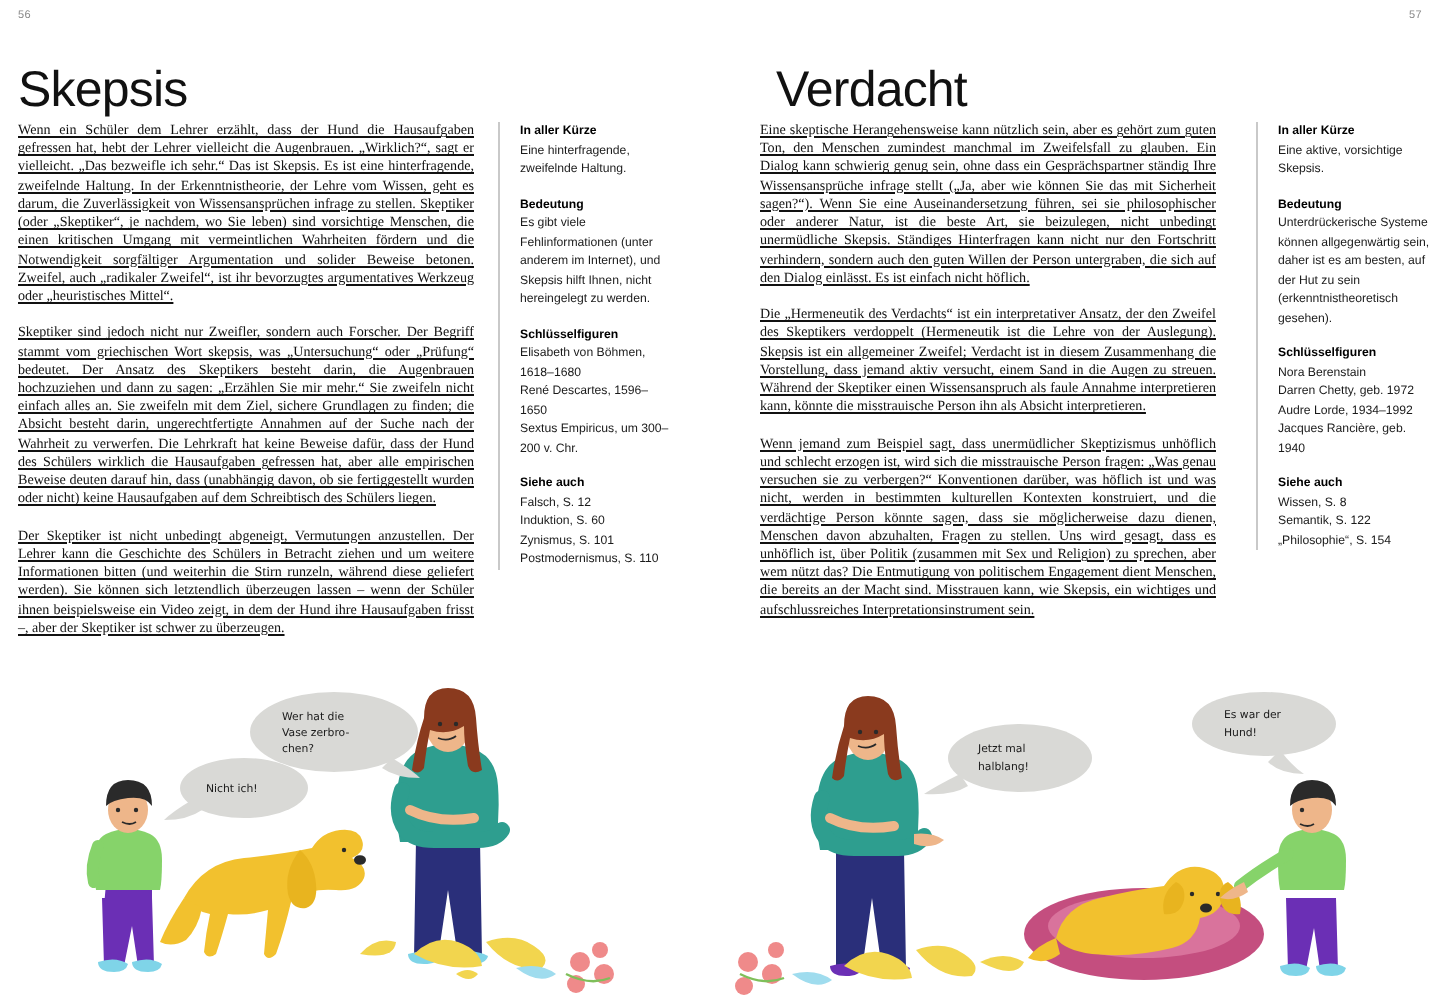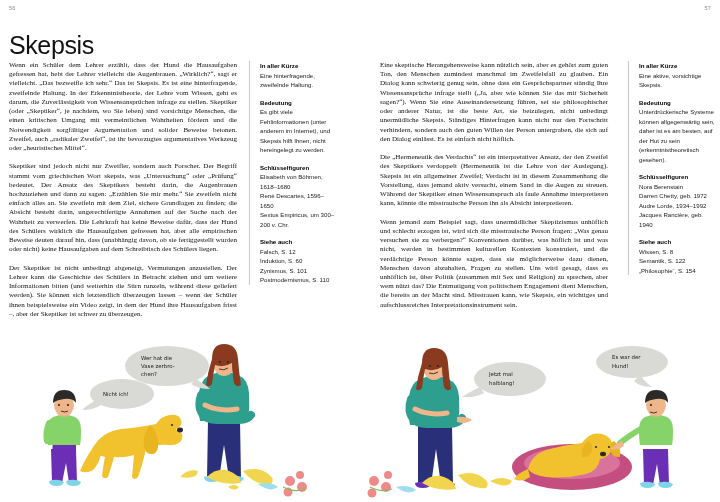--- a/index.html
+++ b/index.html
@@ -51,20 +51,21 @@
   .body-col {
     position: absolute;
     top: 61px;
     width: 228px;
     font-family: "Liberation Serif", serif;
     font-size: 7.05px;
     line-height: 9.22px;
     color: #111111;
     text-align: justify;
     hyphens: auto;
+    text-decoration: underline;
     -webkit-hyphens: auto;
   }
   .page-left .body-col { left: 9px; }
   .page-right .body-col { left: 20px; }
   .body-col p { margin: 0 0 9.2px 0; }
   .body-col p:last-child { margin-bottom: 0; }
 
   .sidebar {
     position: absolute;
     top: 61px;
@@ -214,20 +215,21 @@
           <text class="bubble-text" x="103" y="59">Nicht ich!</text>
         </g>
       </svg>
     </div>
   </div>
 
   <div class="page page-right">
 
     <div class="page-number">57</div>
 
+    <h1 class="title">Verdacht</h1>
 
     <div class="body-col">
       <p>Eine skeptische Herangehensweise kann nützlich sein, aber es gehört zum guten Ton, den Menschen zumindest manchmal im Zweifelsfall zu glauben. Ein Dialog kann schwierig genug sein, ohne dass ein Gesprächspartner ständig Ihre Wissensansprüche infrage stellt („Ja, aber wie können Sie das mit Sicherheit sagen?“). Wenn Sie eine Auseinandersetzung führen, sei sie philosophischer oder anderer Natur, ist die beste Art, sie beizulegen, nicht unbedingt unermüdliche Skepsis. Ständiges Hinterfragen kann nicht nur den Fortschritt verhindern, sondern auch den guten Willen der Person untergraben, die sich auf den Dialog einlässt. Es ist einfach nicht höflich.</p>
       <p>Die „Hermeneutik des Verdachts“ ist ein interpretativer Ansatz, der den Zweifel des Skeptikers verdoppelt (Hermeneutik ist die Lehre von der Auslegung). Skepsis ist ein allgemeiner Zweifel; Verdacht ist in diesem Zusammenhang die Vorstellung, dass jemand aktiv versucht, einem Sand in die Augen zu streuen. Während der Skeptiker einen Wissensanspruch als faule Annahme interpretieren kann, könnte die misstrauische Person ihn als Absicht interpretieren.</p>
       <p>Wenn jemand zum Beispiel sagt, dass unermüdlicher Skeptizismus unhöflich und schlecht erzogen ist, wird sich die misstrauische Person fragen: „Was genau versuchen sie zu verbergen?“ Konventionen darüber, was höflich ist und was nicht, werden in bestimmten kulturellen Kontexten konstruiert, und die verdächtige Person könnte sagen, dass sie möglicherweise dazu dienen, Menschen davon abzuhalten, Fragen zu stellen. Uns wird gesagt, dass es unhöflich ist, über Politik (zusammen mit Sex und Religion) zu sprechen, aber wem nützt das? Die Entmutigung von politischem Engagement dient Menschen, die bereits an der Macht sind. Misstrauen kann, wie Skepsis, ein wichtiges und aufschlussreiches Interpretationsinstrument sein.</p>
     </div>
 
     <div class="sidebar">
       <div class="sb-group">
         <h4>In aller Kürze</h4>

